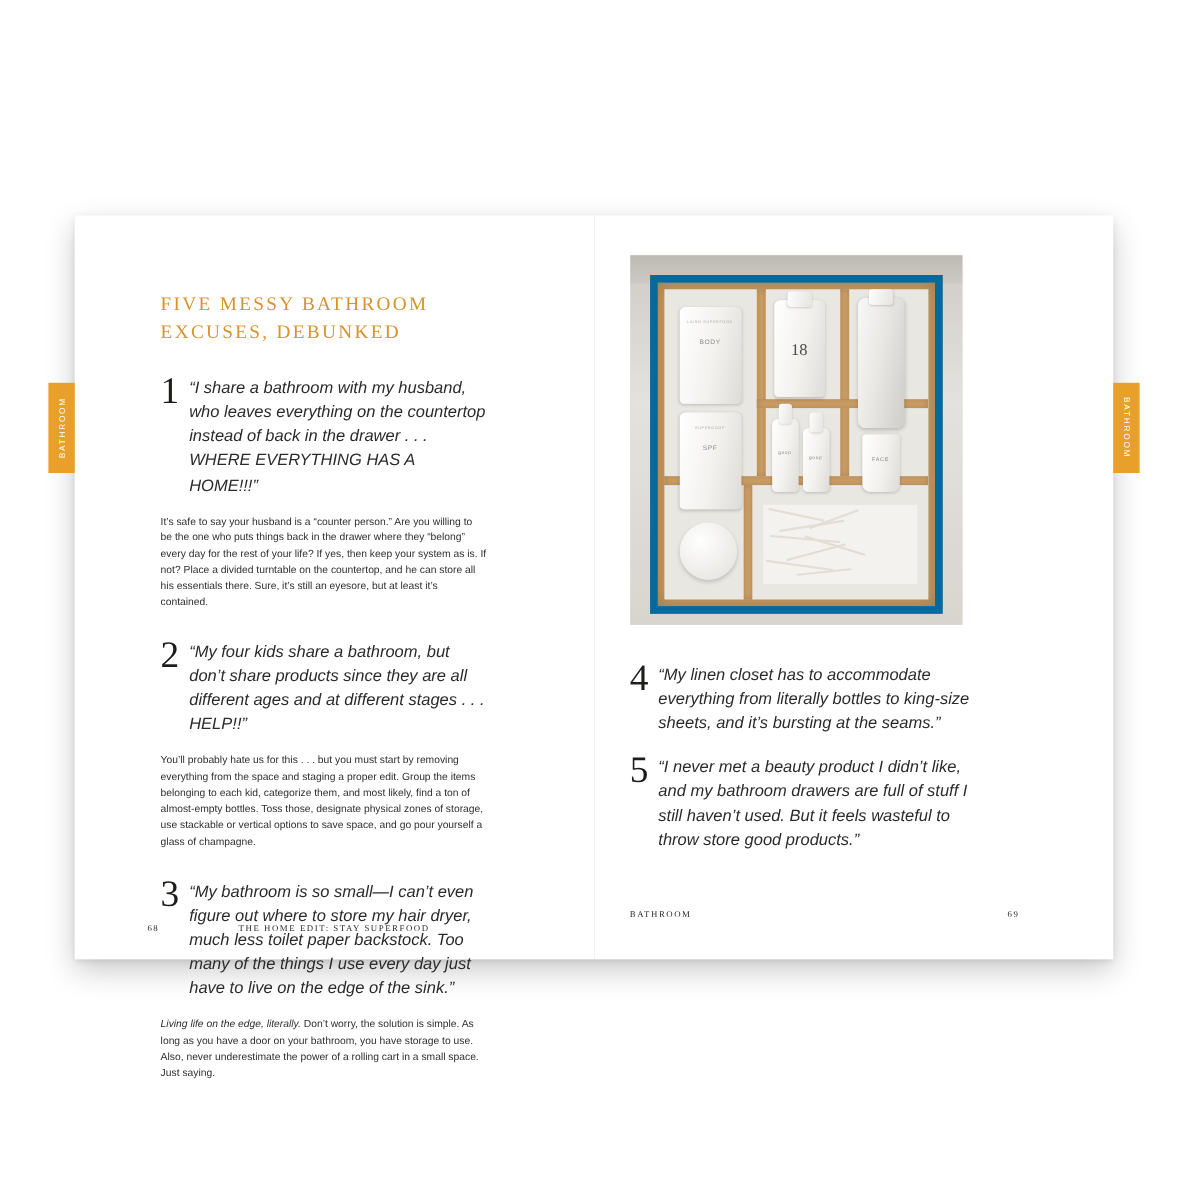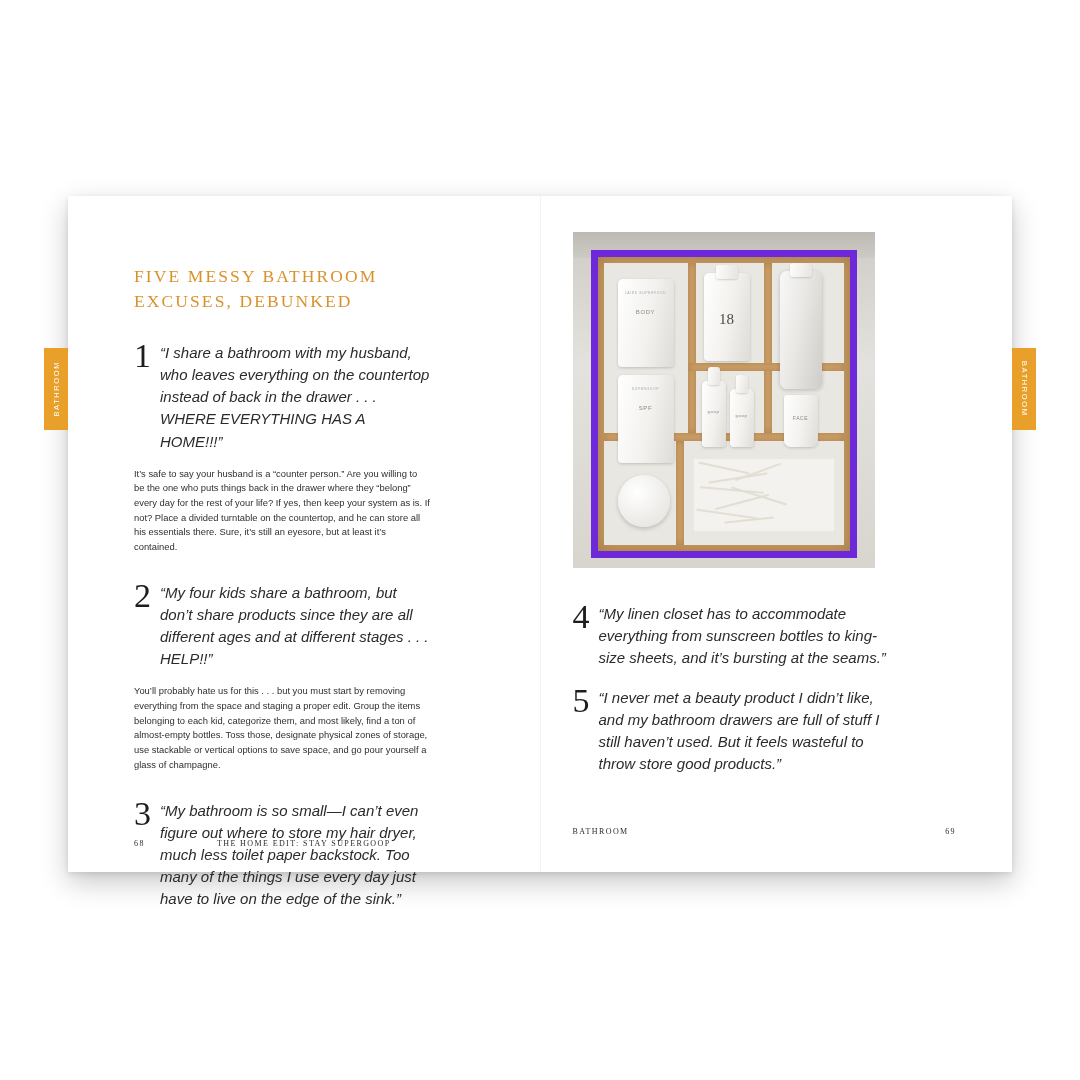--- a/index.html
+++ b/index.html
@@ -62,21 +62,21 @@
     font-family: "Liberation Sans", sans-serif;
   }
   .edge-tab-right span {
     writing-mode: vertical-rl;
     transform: none;
   }
 
   
   .l-inner {
     position: absolute;
-    left: 66px;
+    left: 78px;
     top: 68px;
     width: 296px;
   }
 
   h1.headline {
     margin: 0 0 24px 0;
     color: #d9922b;
     font-family: "Liberation Serif", serif;
     font-size: 17.5px;
     letter-spacing: 2.1px;
@@ -141,21 +141,21 @@
     background: linear-gradient(180deg,#cfccc6 0%, #e4e2de 40%, #d8d5cf 100%);
   }
   .ph-counter {
     position: absolute; left: 0; right: 0; top: 0; height: 26px;
     background: linear-gradient(180deg,#bdbab4,#cdcac5);
   }
   .ph-drawer {
     position: absolute;
     left: 18px; top: 18px; right: 18px; bottom: 10px;
     background: #c79a62;
-    border: 7px solid #6d28d9;
+    border: 7px solid #0369a1;
     box-shadow: inset 0 0 18px rgba(90,60,25,0.35);
   }
   .ph-inner {
     position: absolute; inset: 6px;
     background: #e9e7e2;
   }
   .div-v, .div-h {
     position: absolute;
     background: #cfa169;
     box-shadow: inset 0 0 6px rgba(100,66,28,0.35);
@@ -264,26 +264,27 @@
         <div class="excuse">
           <div class="num">2</div>
           <div class="q">“My four kids share a bathroom, but don’t share products since they are all different ages and at different stages . . . HELP!!”</div>
         </div>
         <p class="body">You’ll probably hate us for this . . . but you must start by removing everything from the space and staging a proper edit. Group the items belonging to each kid, categorize them, and most likely, find a ton of almost-empty bottles. Toss those, designate physical zones of storage, use stackable or vertical options to save space, and go pour yourself a glass of champagne.</p>
 
         <div class="excuse">
           <div class="num">3</div>
           <div class="q">“My bathroom is so small—I can’t even figure out where to store my hair dryer, much less toilet paper backstock. Too many of the things I use every day just have to live on the edge of the sink.”</div>
         </div>
+        <p class="body tight"><span class="ital">Living life on the edge, literally.</span><span> Don’t worry, the solution is simple. As long as you have a door on your bathroom, you have storage to use. Also, never underestimate the power of a rolling cart in a small space. Just saying.</span></p>
 
       </div>
 
       <div class="footer">
         <div class="pg">68</div>
-        <div class="ttl">THE HOME EDIT: STAY SUPERGOOP</div>
+        <div class="ttl">THE HOME EDIT: STAY SUPERFOOD</div>
         <div class="pg"></div>
       </div>
     </div>
 
     <div class="page page-right">
 
       <div class="edge-tab edge-tab-right">
         <span>BATHROOM</span>
       </div>
 
@@ -340,30 +341,30 @@
                 <i style="left:36px; top:36px; width:58px; transform:rotate(17deg);"></i>
                 <i style="left:30px; top:60px; width:50px; transform:rotate(-6deg);"></i>
               </div>
 
             </div>
           </div>
         </div>
 
         <div class="excuse">
           <div class="num">4</div>
-          <div class="q">“My linen closet has to accommodate everything from sunscreen bottles to king-size sheets, and it’s bursting at the seams.”</div>
+          <div class="q">“My linen closet has to accommodate everything from literally bottles to king-size sheets, and it’s bursting at the seams.”</div>
         </div>
 
         <div class="excuse">
           <div class="num">5</div>
           <div class="q">“I never met a beauty product I didn’t like, and my bathroom drawers are full of stuff I still haven’t used. But it feels wasteful to throw store good products.”</div>
         </div>
 
       </div>
 
       <div class="r-footer">
         <div style="flex:1;">BATHROOM</div>
-        <div style="width:40px; text-align:right;">69</div>
+        <div style="width:40px; ">69</div>
       </div>
     </div>
 
   </div>
 </div>
 
 </body></html>

